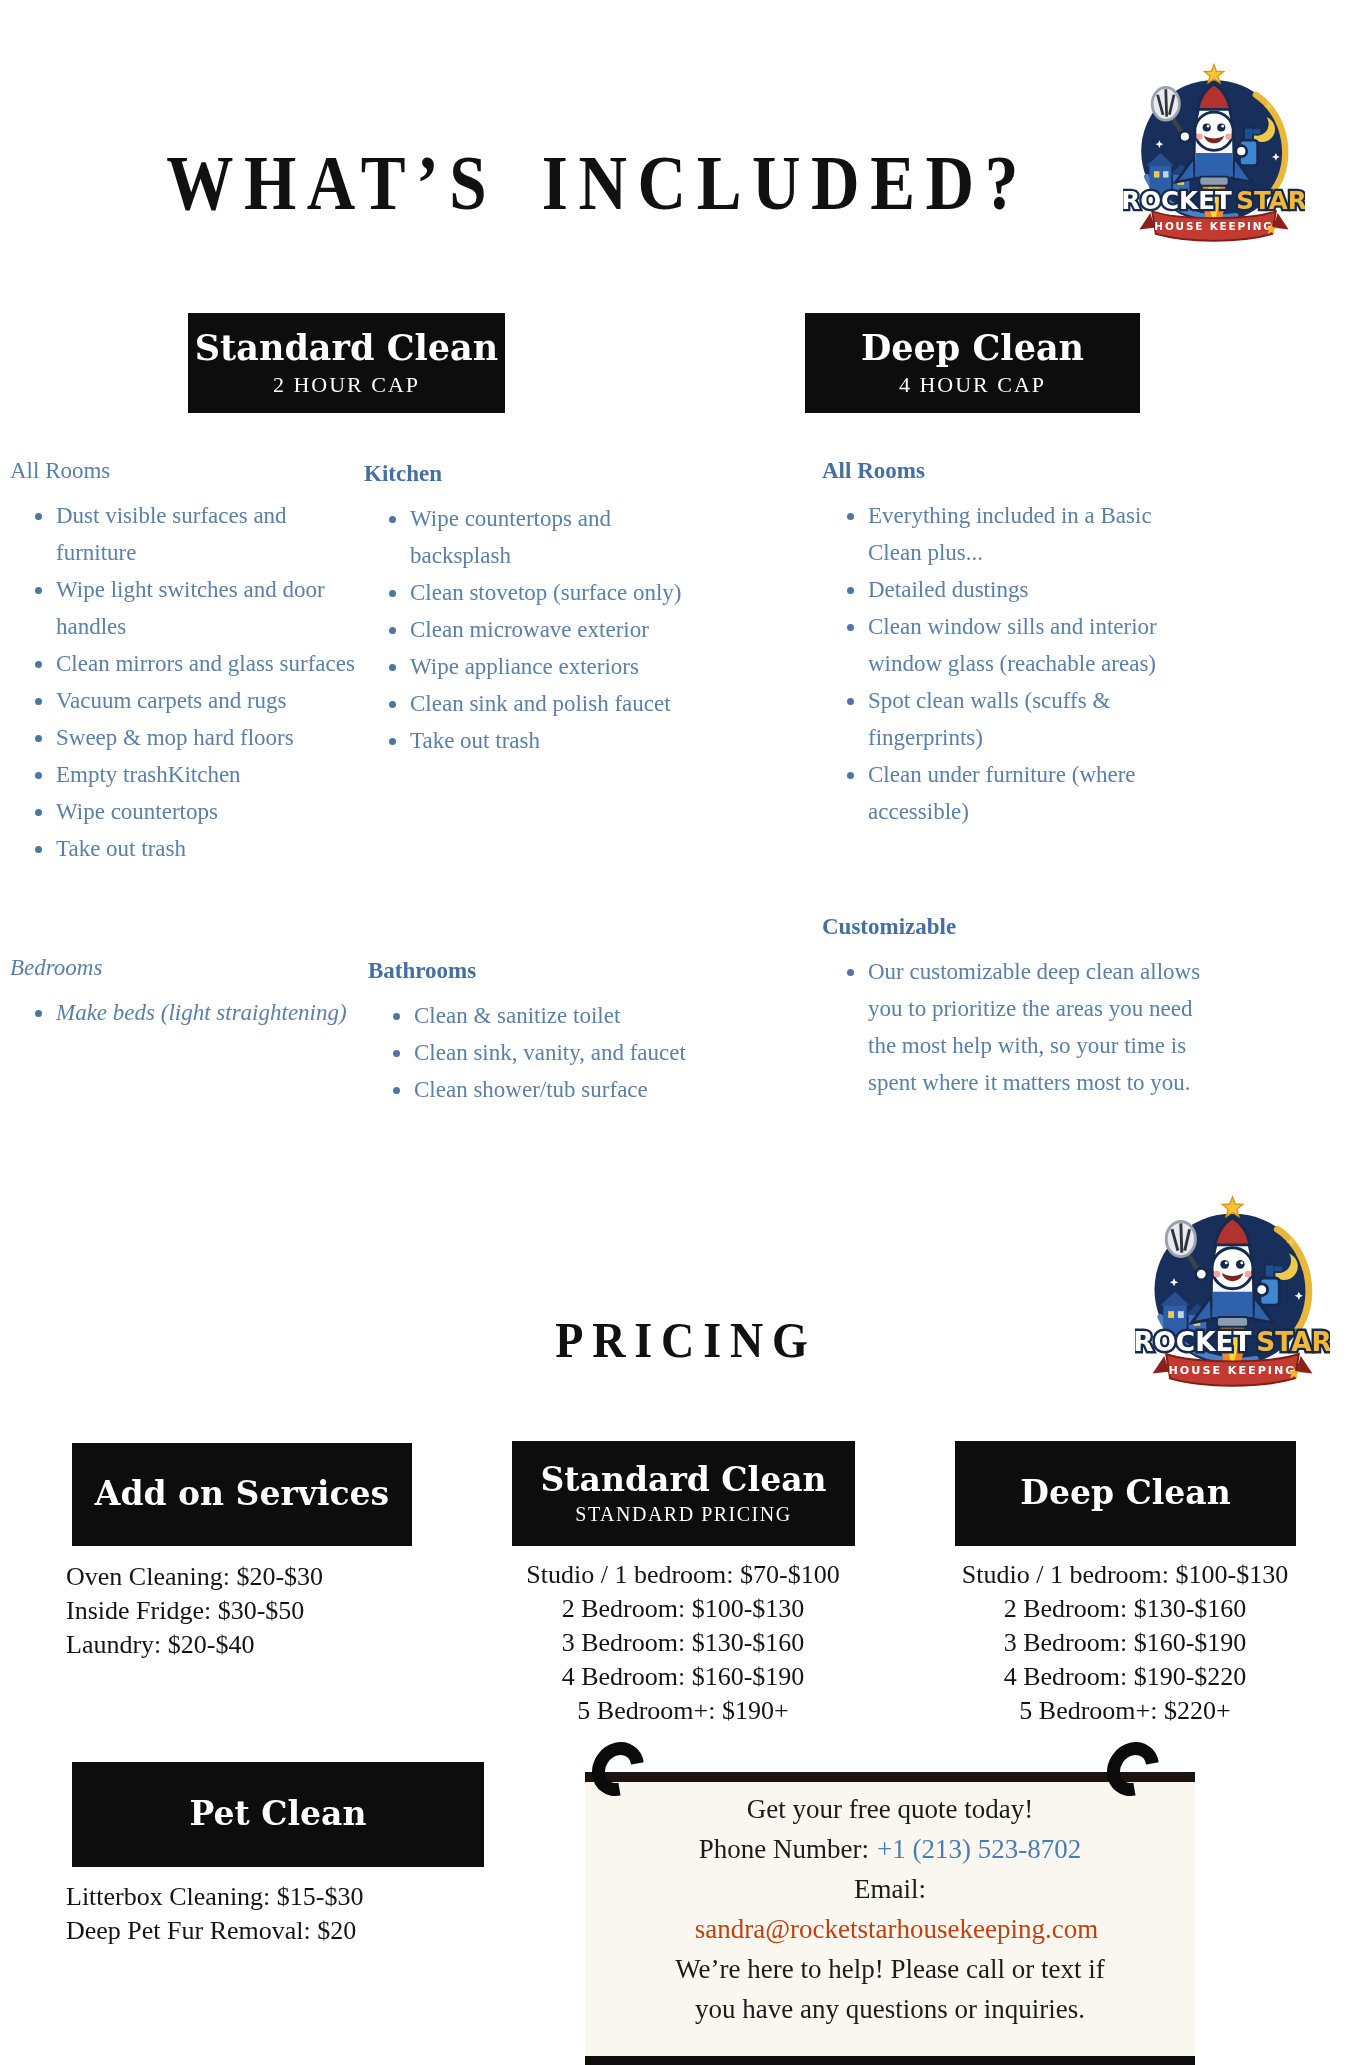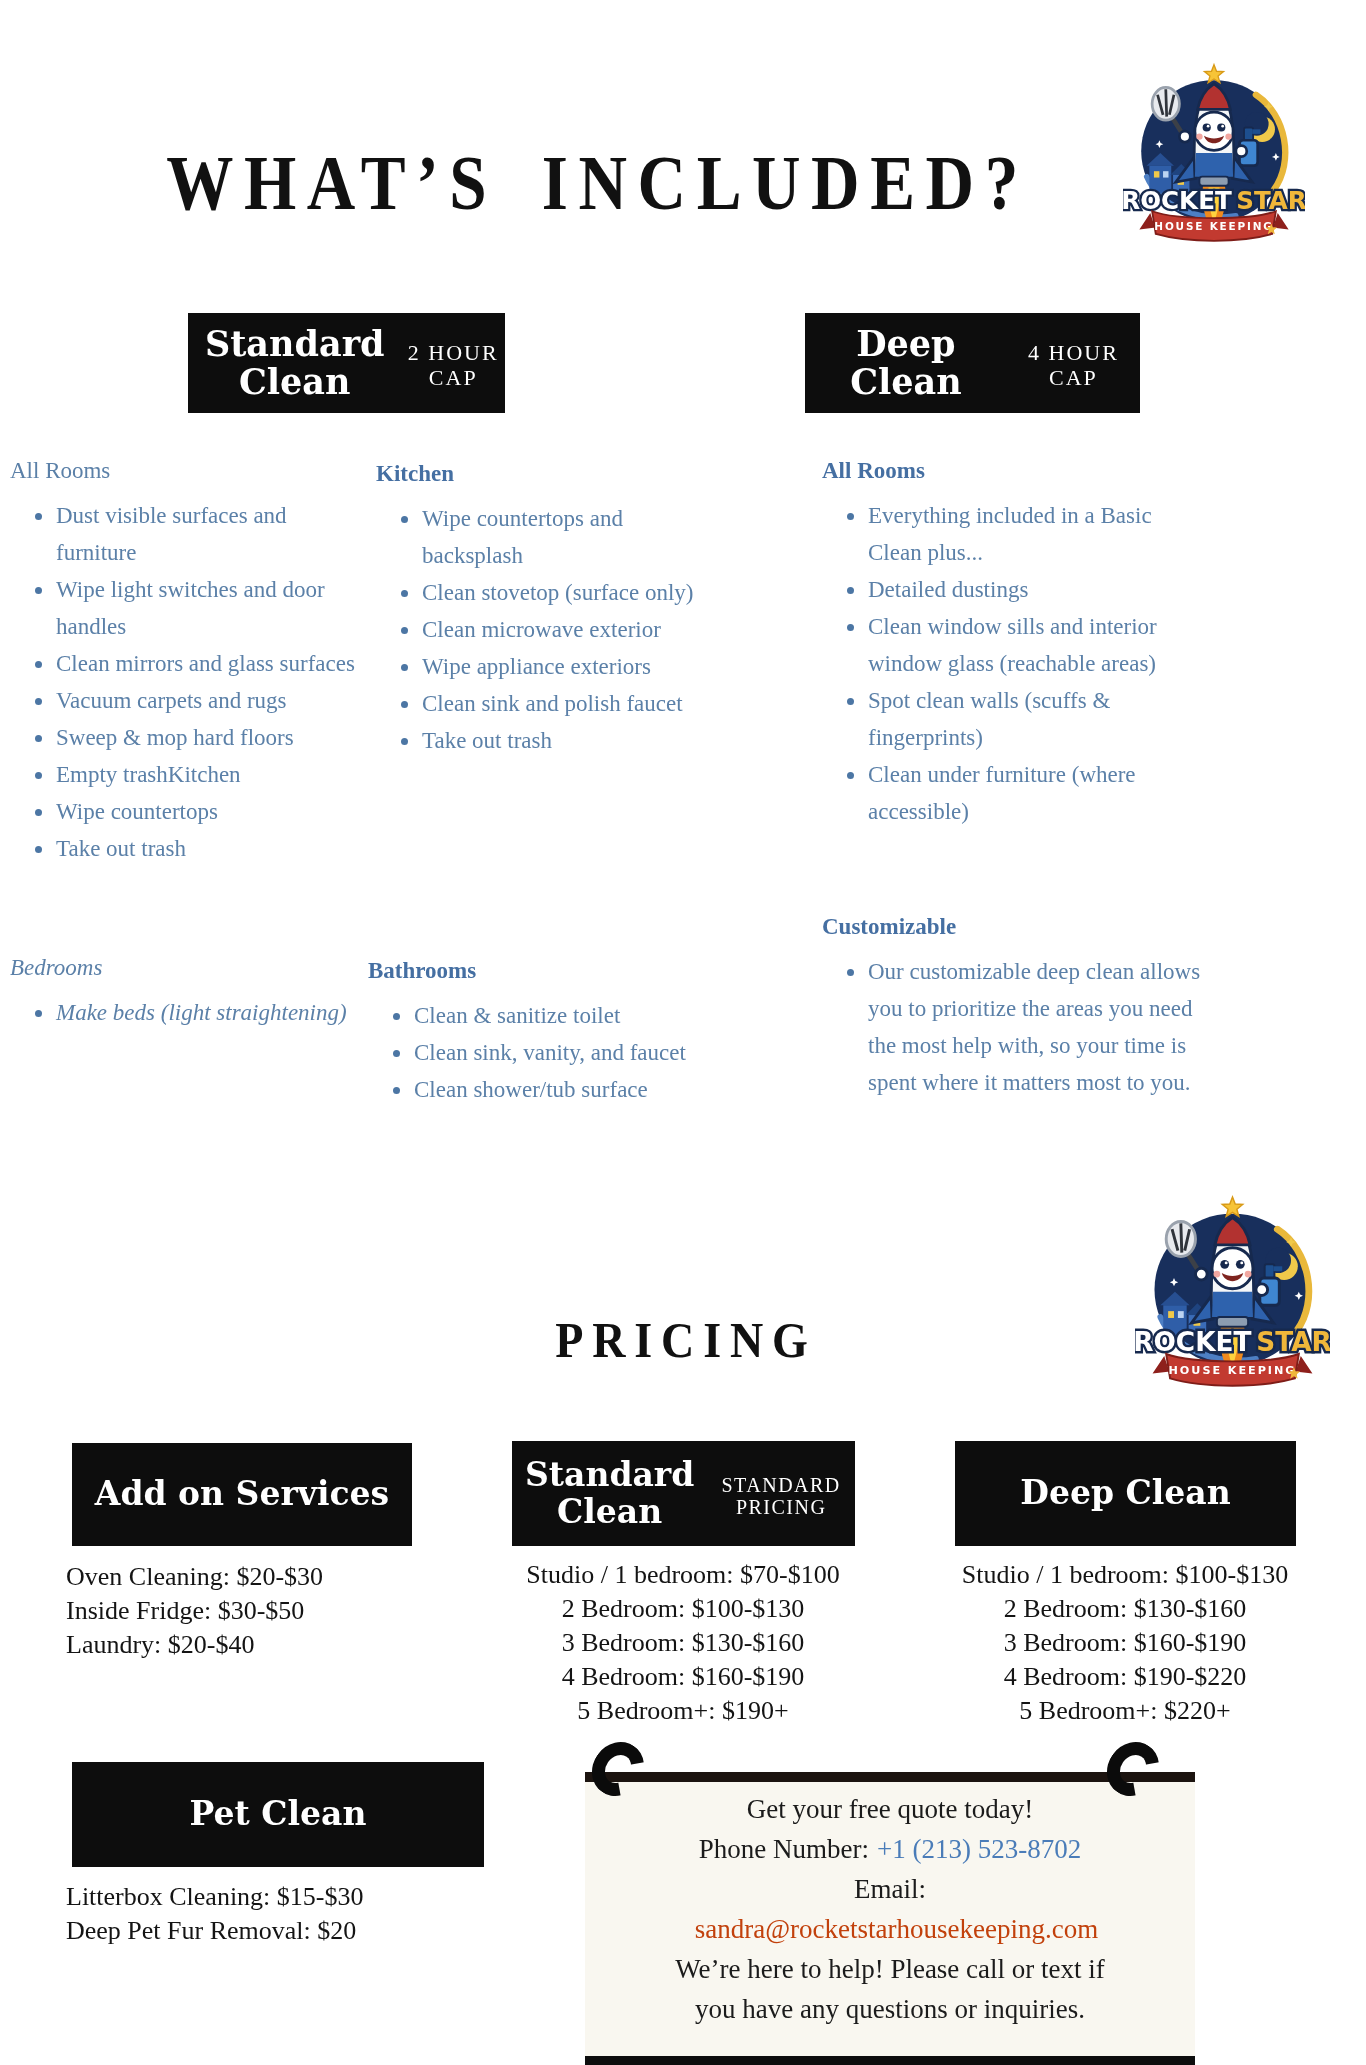--- a/index.html
+++ b/index.html
@@ -15,21 +15,21 @@
     color:#111111; transform:scale(.96,1.12); transform-origin:center top;
   }
   .pricing-title {
     position:absolute; left:286px; top:1310px; width:800px;
     text-align:center; font-weight:700; font-size:47px; letter-spacing:9px;
     color:#111111; transform:scale(.98,1.1); transform-origin:center top;
   }
   
   .blackbox {
     position:absolute; background:#0d0d0d; color:#ffffff;
-    display:flex; align-items:center; justify-content:center;
+    display:flex; flex-direction:column; align-items:center; justify-content:center;
     text-align:center;
   }
   .blackbox .big {
     font-family:"DejaVu Serif","Liberation Serif",serif; font-weight:700; font-size:35px; line-height:1.1;
   }
   .blackbox .sub {
     font-family:"Liberation Serif",serif; font-size:22px; letter-spacing:2px; margin-top:5px; line-height:1.1;
   }
   
   .sec { position:absolute; color:#5b80a8; font-size:23px; }
@@ -156,21 +156,21 @@
       </ul>
   </div>
 
   <div class="sec" style="left:10px; top:953px; width:350px;font-style:italic;">
     <div class="sec-title">Bedrooms</div>
     <ul>
         <li>Make beds (light straightening)</li>
       </ul>
   </div>
 
-  <div class="sec" style="left:376px; top:459px; width:350px;">
+  <div class="sec" style="left:364px; top:459px; width:350px;">
     <div class="sec-title bold">Kitchen</div>
     <ul>
         <li>Wipe countertops and backsplash</li>
         <li>Clean stovetop (surface only)</li>
         <li>Clean microwave exterior</li>
         <li>Wipe appliance exteriors</li>
         <li>Clean sink and polish faucet</li>
         <li>Take out trash</li>
       </ul>
   </div>

